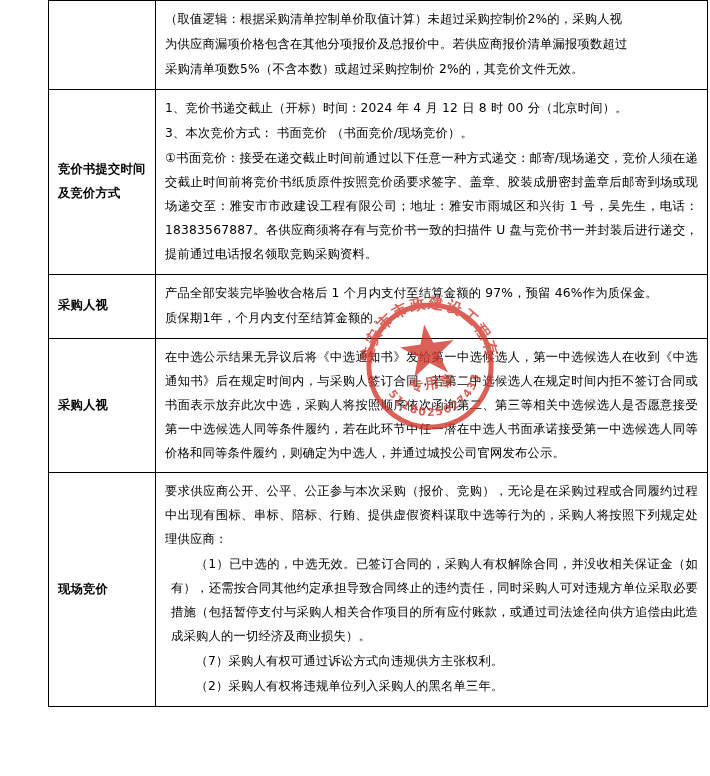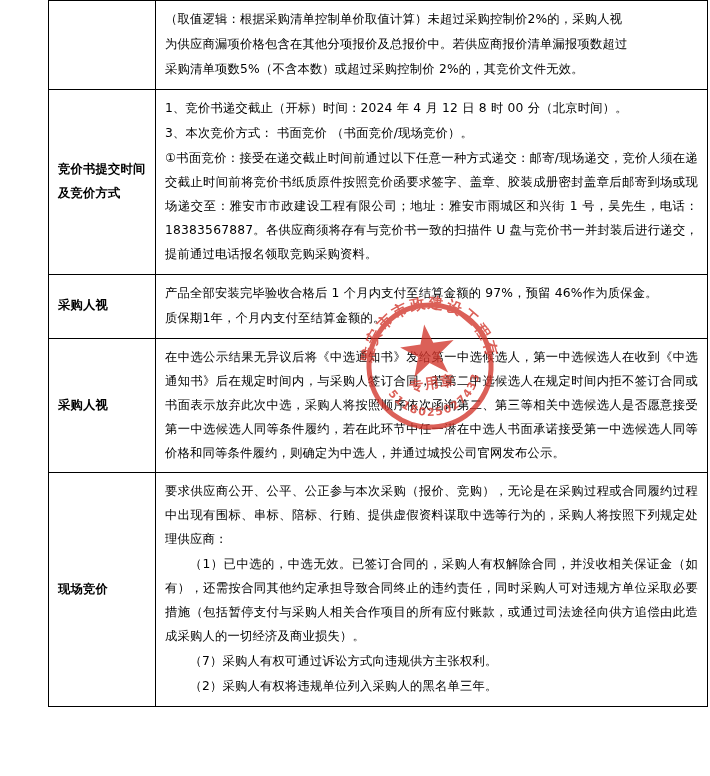--- a/index.html
+++ b/index.html
@@ -50,20 +50,21 @@
   }
   .para {
     margin: 0;
     text-indent: 0;
   }
   .para + .para {
     margin-top: 1px;
   }
   .indent2 {
     text-indent: 2em;
+    margin-left: 6px;
   }
   
   .seal {
     position: absolute;
     left: 352px;
     top: 288px;
     width: 156px;
     height: 156px;
     pointer-events: none;
     z-index: 5;

